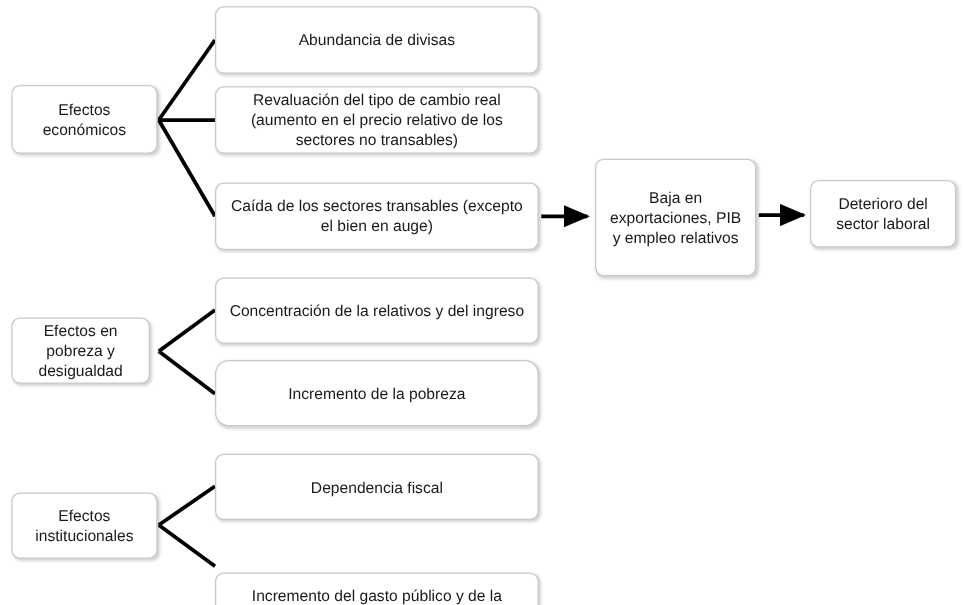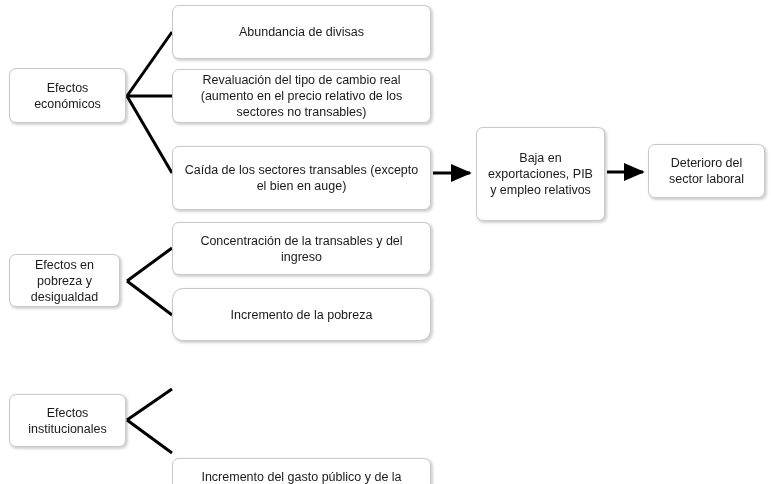--- a/index.html
+++ b/index.html
@@ -83,46 +83,49 @@
   </div>
 
   <div class="node" style="left:172px; top:5px; width:259px; height:54px;">
     <span class="label">Abundancia de divisas</span>
   </div>
 
   <div class="node" style="left:172px; top:69px; width:259px; height:54px;">
     <span class="label">Revaluación del tipo de cambio real (aumento en el precio relativo de los sectores no transables)</span>
   </div>
 
-  <div class="node" style="left:172px; top:146px; width:259px; height:64px;text-align:center;">
+  <div class="node" style="left:172px; top:146px; width:259px; height:54px;text-align:center;">
     <span class="label">Caída de los sectores transables (excepto el bien en auge)</span>
   </div>
 
   <div class="node" style="left:476px; top:127px; width:129px; height:94px;text-align:center;">
     <span class="label">Baja en exportaciones, PIB y empleo relativos</span>
   </div>
 
   <div class="node" style="left:648px; top:144px; width:117px; height:54px;">
     <span class="label">Deterioro del sector laboral</span>
   </div>
 
   <div class="node root" style="left:9px; top:254px; width:111px; height:53px;">
     <span class="label">Efectos en<br>pobreza y<br>desigualdad</span>
   </div>
 
   <div class="node" style="left:172px; top:222px; width:259px; height:53px;">
-    <span class="label">Concentración de la transables y del ingreso</span>
+    <span class="label">Concentración de la relativos y del ingreso</span>
   </div>
 
   <div class="node" style="left:172px; top:288px; width:259px; height:53px;border-radius:11px;">
     <span class="label">Incremento de la pobreza</span>
   </div>
 
   <div class="node root" style="left:9px; top:394px; width:117px; height:53px;">
     <span class="label">Efectos<br>institucionales</span>
   </div>
 
+  <div class="node" style="left:172px; top:363px; width:259px; height:53px;">
+    <span class="label">Dependencia fiscal</span>
+  </div>
 
   <div class="node" style="left:172px; top:426px; width:259px; height:53px;margin-top:32px;">
     <span class="label">Incremento del gasto público y de la corrupción</span>
   </div>
 
 </div>
 
 </body></html>

